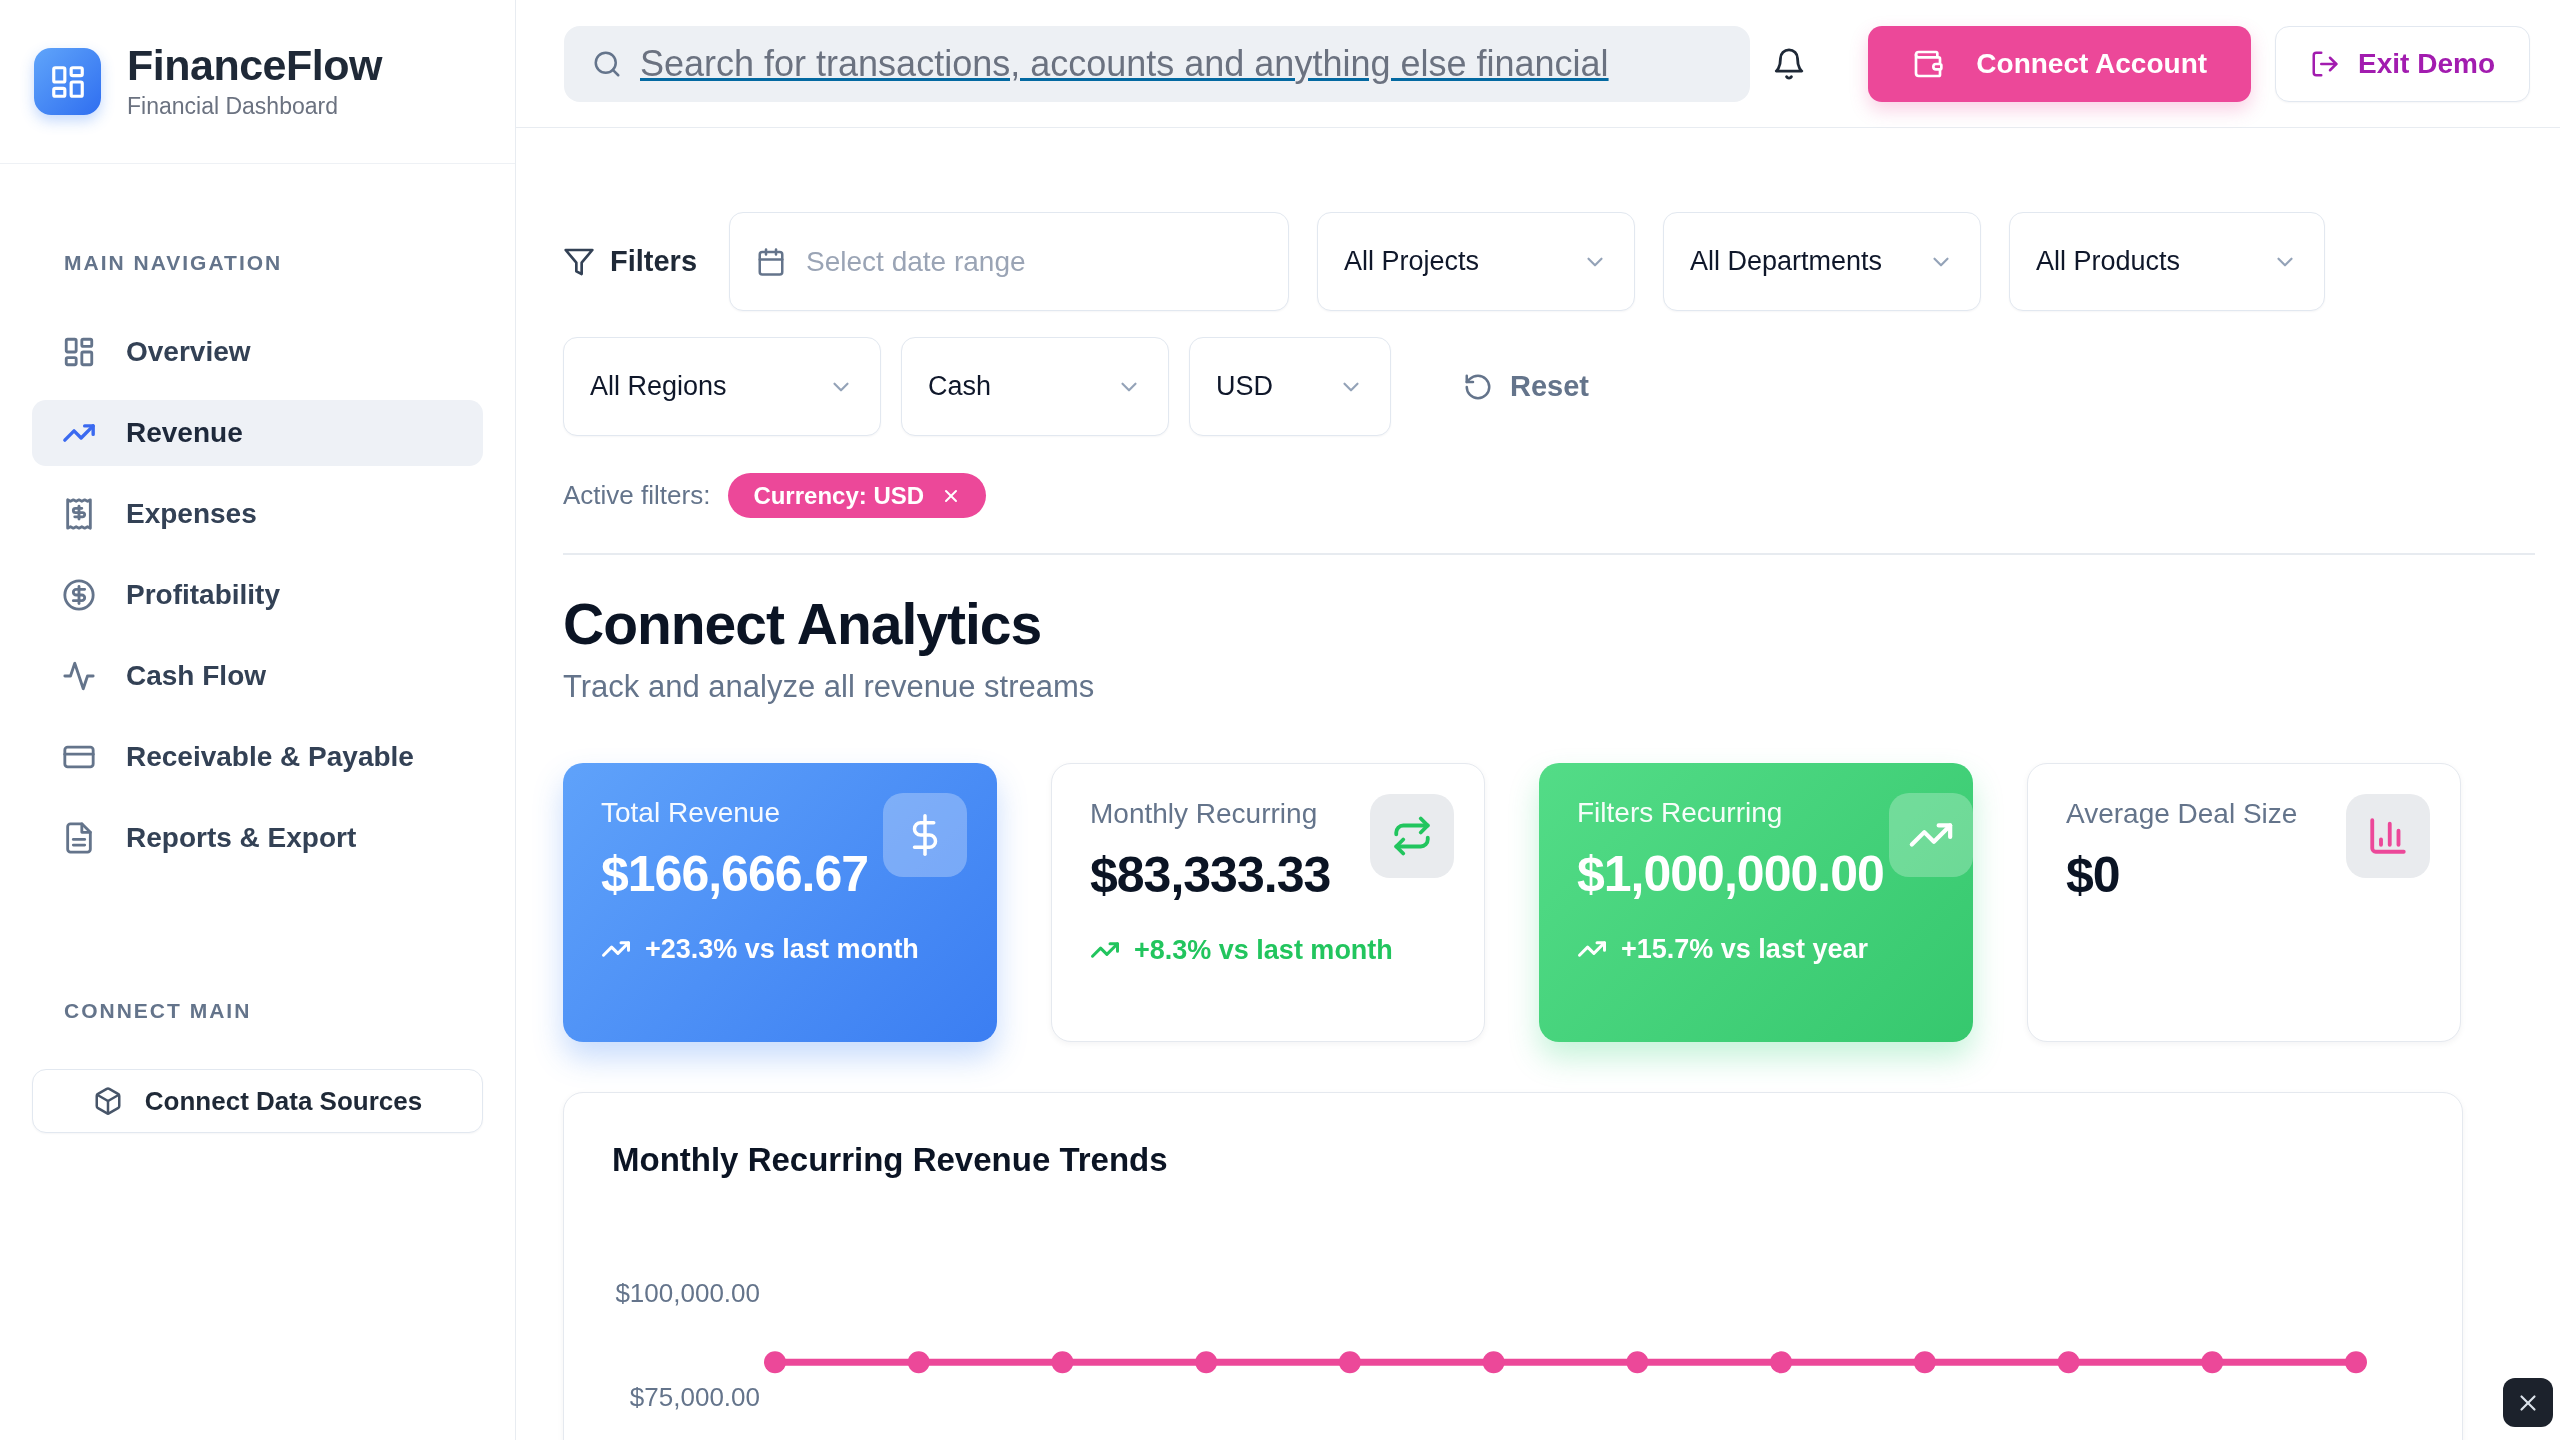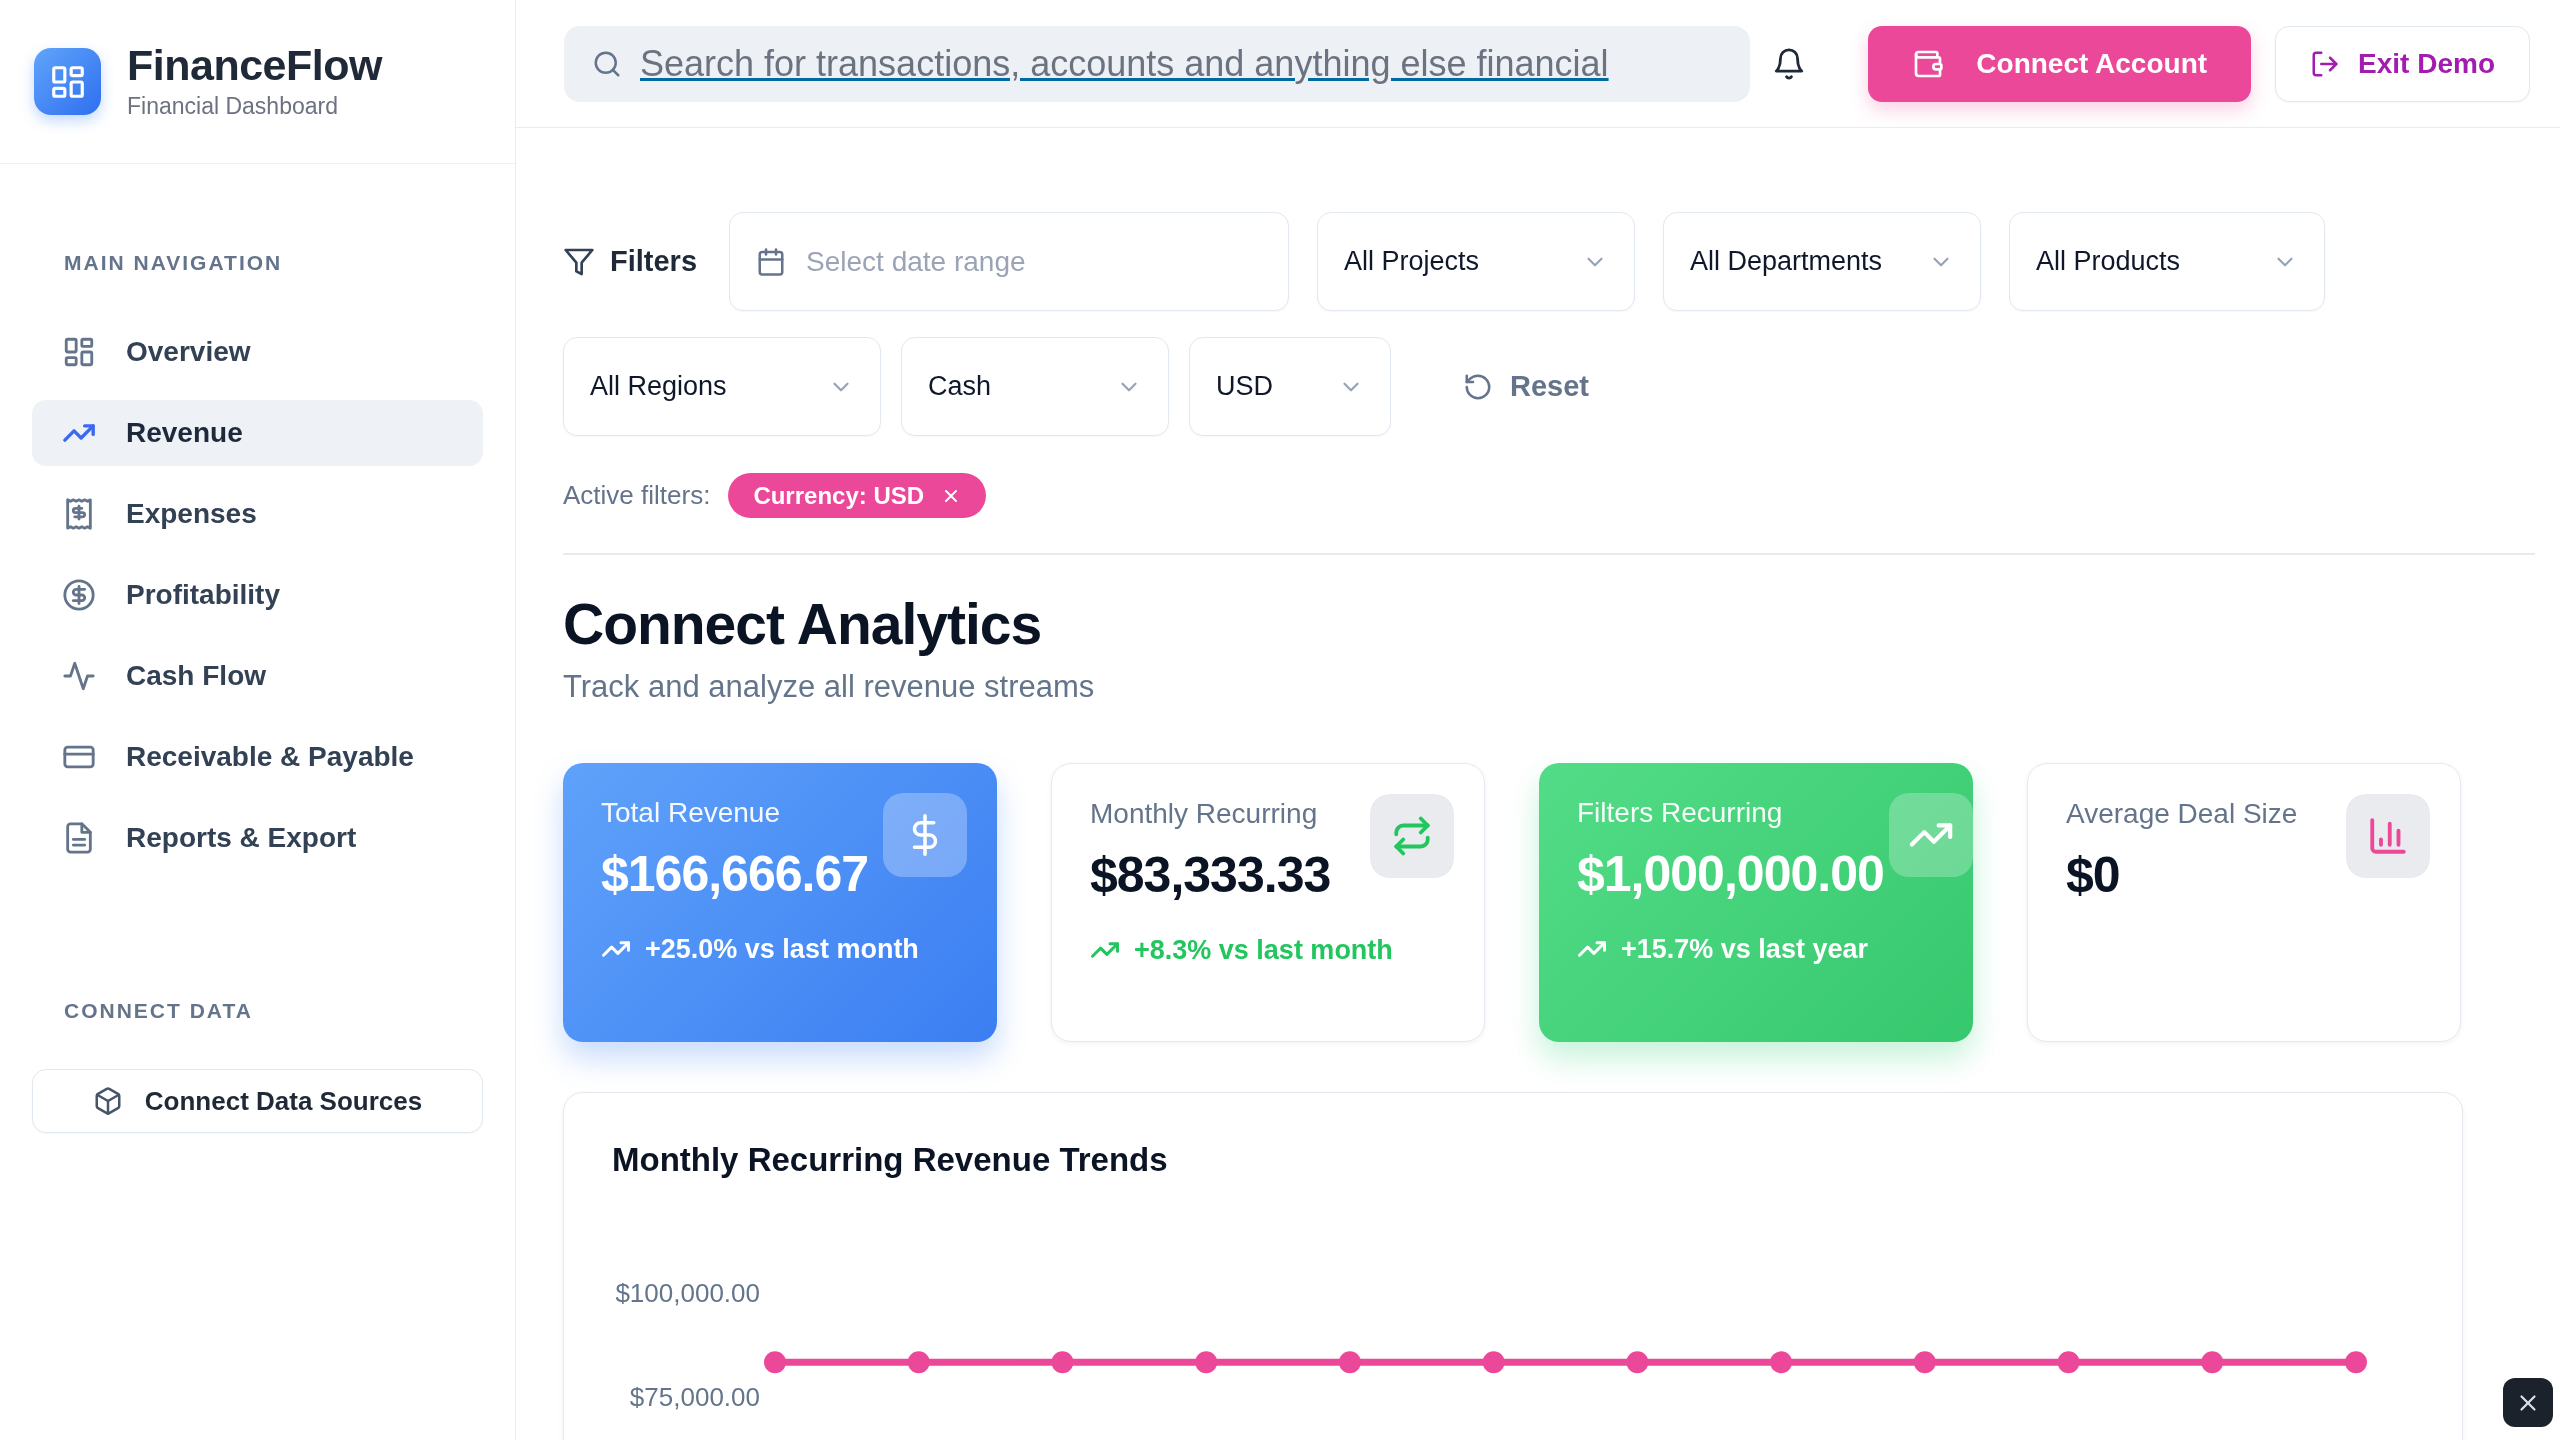--- a/index.html
+++ b/index.html
@@ -197,21 +197,21 @@
               <line x1="16" y1="13" x2="8" y2="13"></line>
               <line x1="16" y1="17" x2="8" y2="17"></line>
             </svg>
           </span>
         <span>Reports &amp; Export</span>
       </div>
     </nav>
   </div>
 
   <div class="side-connect">
-    <div class="nav-heading">CONNECT DATA</div>
+    <div class="nav-heading">CONNECT MAIN</div>
     <button class="connect-btn">
       <span class="ic">
           <svg width="30" height="30" viewBox="0 0 24 24" fill="none" stroke="currentColor" stroke-width="2" stroke-linecap="round" stroke-linejoin="round">
             <path d="M21 8a2 2 0 0 0-1-1.73l-7-4a2 2 0 0 0-2 0l-7 4A2 2 0 0 0 3 8v8a2 2 0 0 0 1 1.73l7 4a2 2 0 0 0 2 0l7-4A2 2 0 0 0 21 16Z"></path>
             <path d="m3.3 7 8.7 5 8.7-5"></path>
             <path d="M12 22V12"></path>
           </svg>
         </span>
       <span>Connect Data Sources</span>
     </button>
@@ -362,21 +362,21 @@
     <div class="card c-blue">
       <div class="card-label">Total Revenue</div>
       <div class="card-value">$166,666.67</div>
       <div class="card-change">
         <span>
             <svg width="30" height="30" viewBox="0 0 24 24" fill="none" stroke="currentColor" stroke-width="2.4" stroke-linecap="round" stroke-linejoin="round">
               <polyline points="22 7 13.5 15.5 8.5 10.5 2 17"></polyline>
               <polyline points="16 7 22 7 22 13"></polyline>
             </svg>
           </span>
-        <span class="txt">+25.0% vs last month</span>
+        <span class="txt">+23.3% vs last month</span>
       </div>
       <div class="iconbox">
         <svg width="42" height="42" viewBox="0 0 24 24" fill="none" stroke="currentColor" stroke-width="2" stroke-linecap="round" stroke-linejoin="round">
             <line x1="12" y1="1" x2="12" y2="23"></line>
             <path d="M17 5H9.5a3.5 3.5 0 0 0 0 7h5a3.5 3.5 0 0 1 0 7H6"></path>
           </svg>
       </div>
     </div>
 
     <div class="card c-plain">

